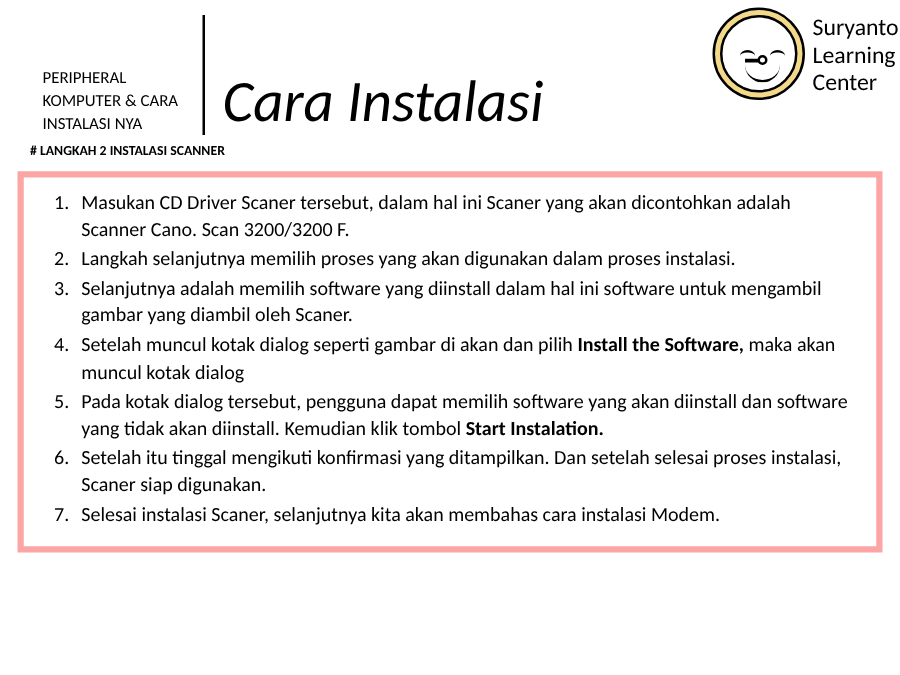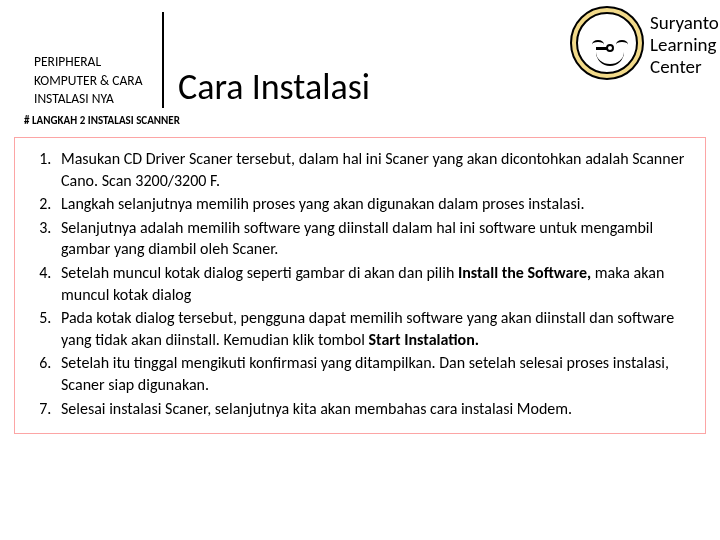--- a/index.html
+++ b/index.html
@@ -25,23 +25,24 @@
     font-weight: 400;
   }
   .divider {
     width: 2px;
     height: 96px;
     background: #000;
     margin: 0 6px 0 14px;
   }
   .col-title {
     padding: 0 0 0 8px;
-    font-size: 36px;
+    font-size: 47px;
     line-height: 1.1;
     font-weight: 400;
+    font-style: italic;
   }
   .badge-wrap {
     position: absolute;
     top: 6px;
     right: 12px;
     display: flex;
     align-items: center;
     gap: 6px;
   }
   .badge-circle {
@@ -98,21 +99,21 @@
     width: 58px;
     padding-top: 4px;
   }
   .subheading {
     font-weight: 700;
     font-size: 11px;
     padding: 6px 0 6px 24px;
   }
   .content-box {
     margin: 4px 14px 0 14px;
-    border: 1px solid #fca5a5;
+    border: 5px solid #fca5a5;
     padding: 10px 18px 12px 18px;
   }
   ol.steps {
     list-style: decimal;
     padding-left: 22px;
     font-size: 16px;
     line-height: 1.35;
   }
   ol.steps li {
     margin-bottom: 2px;

